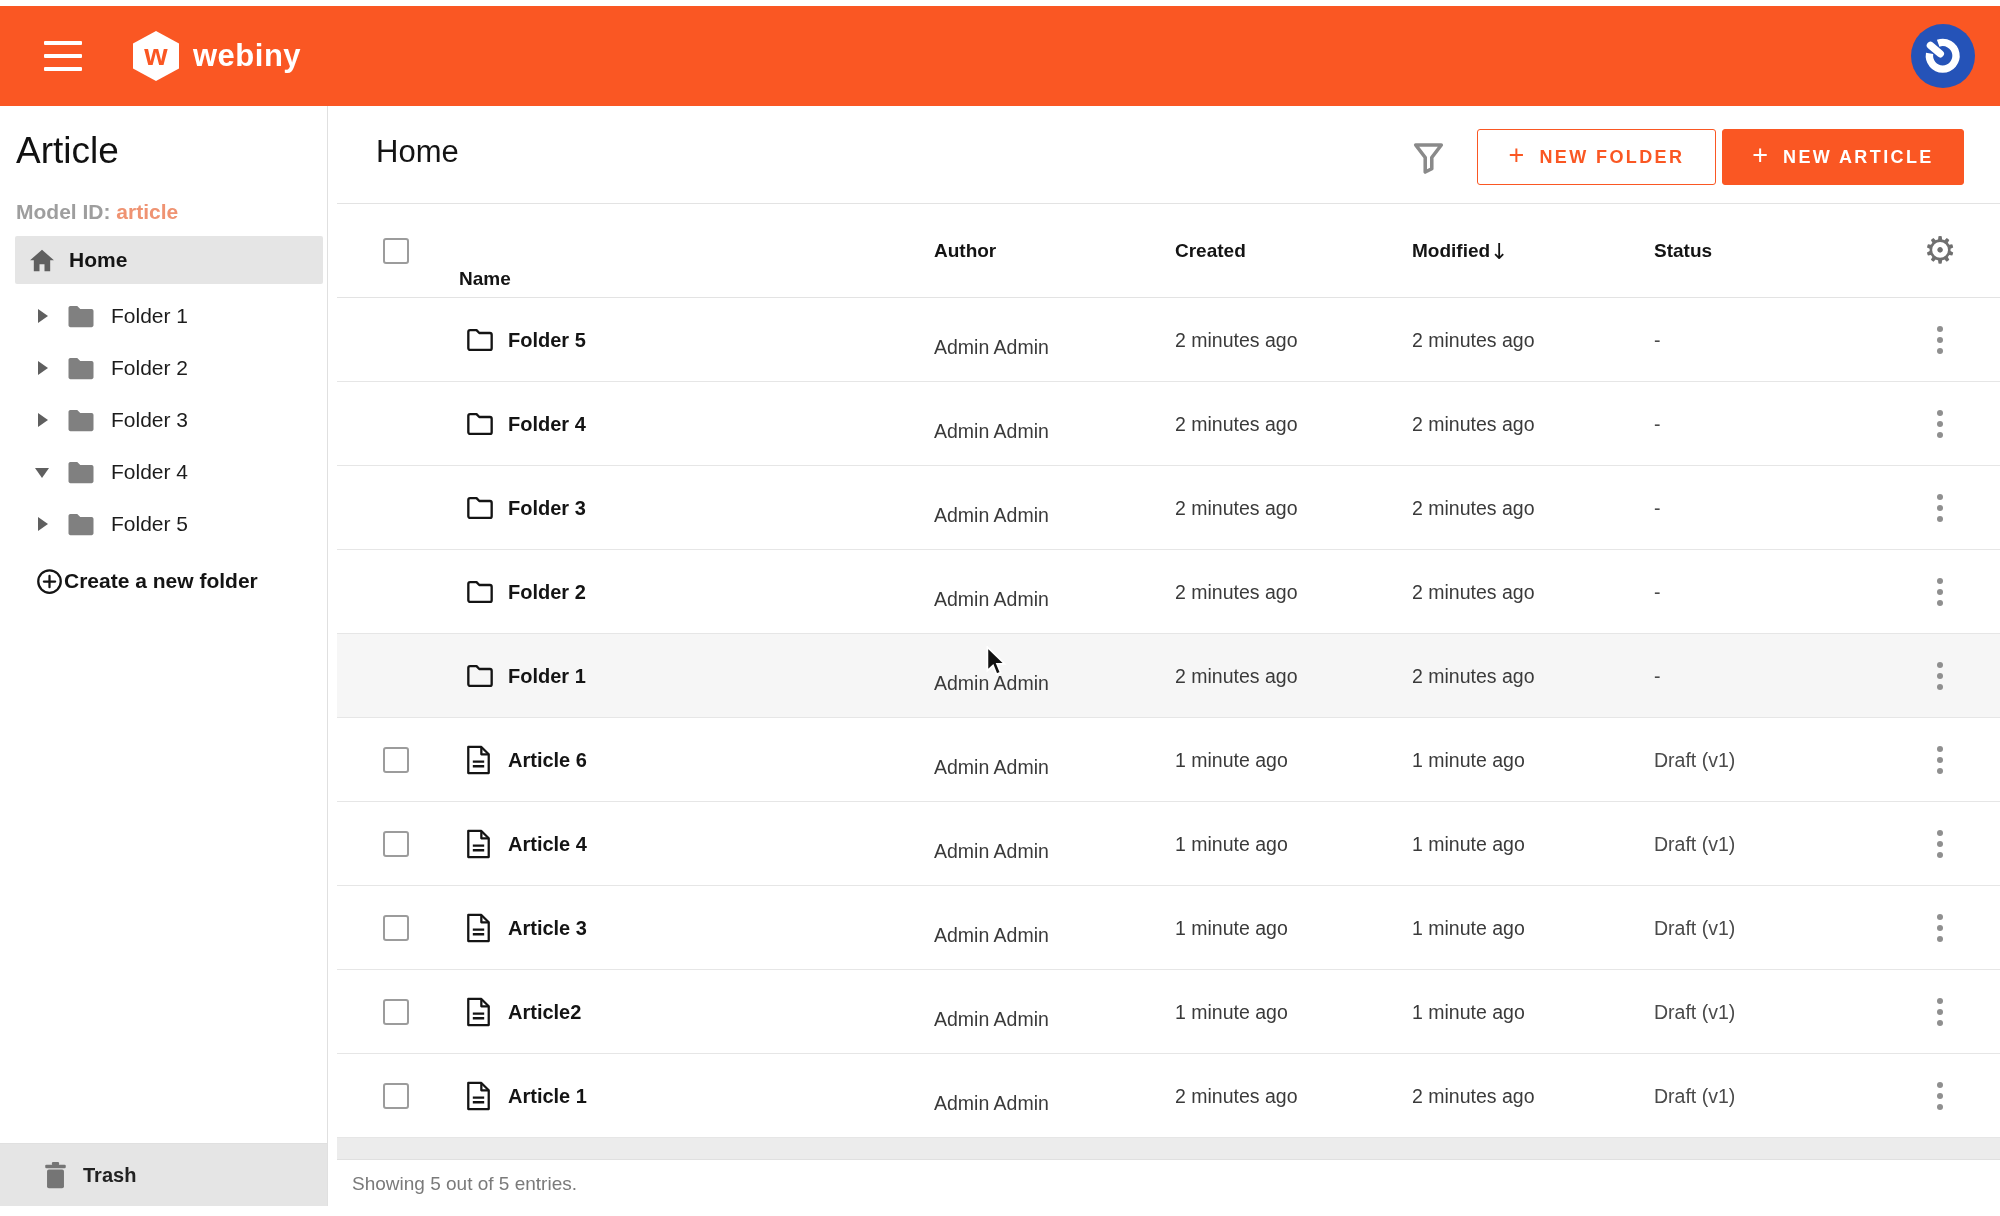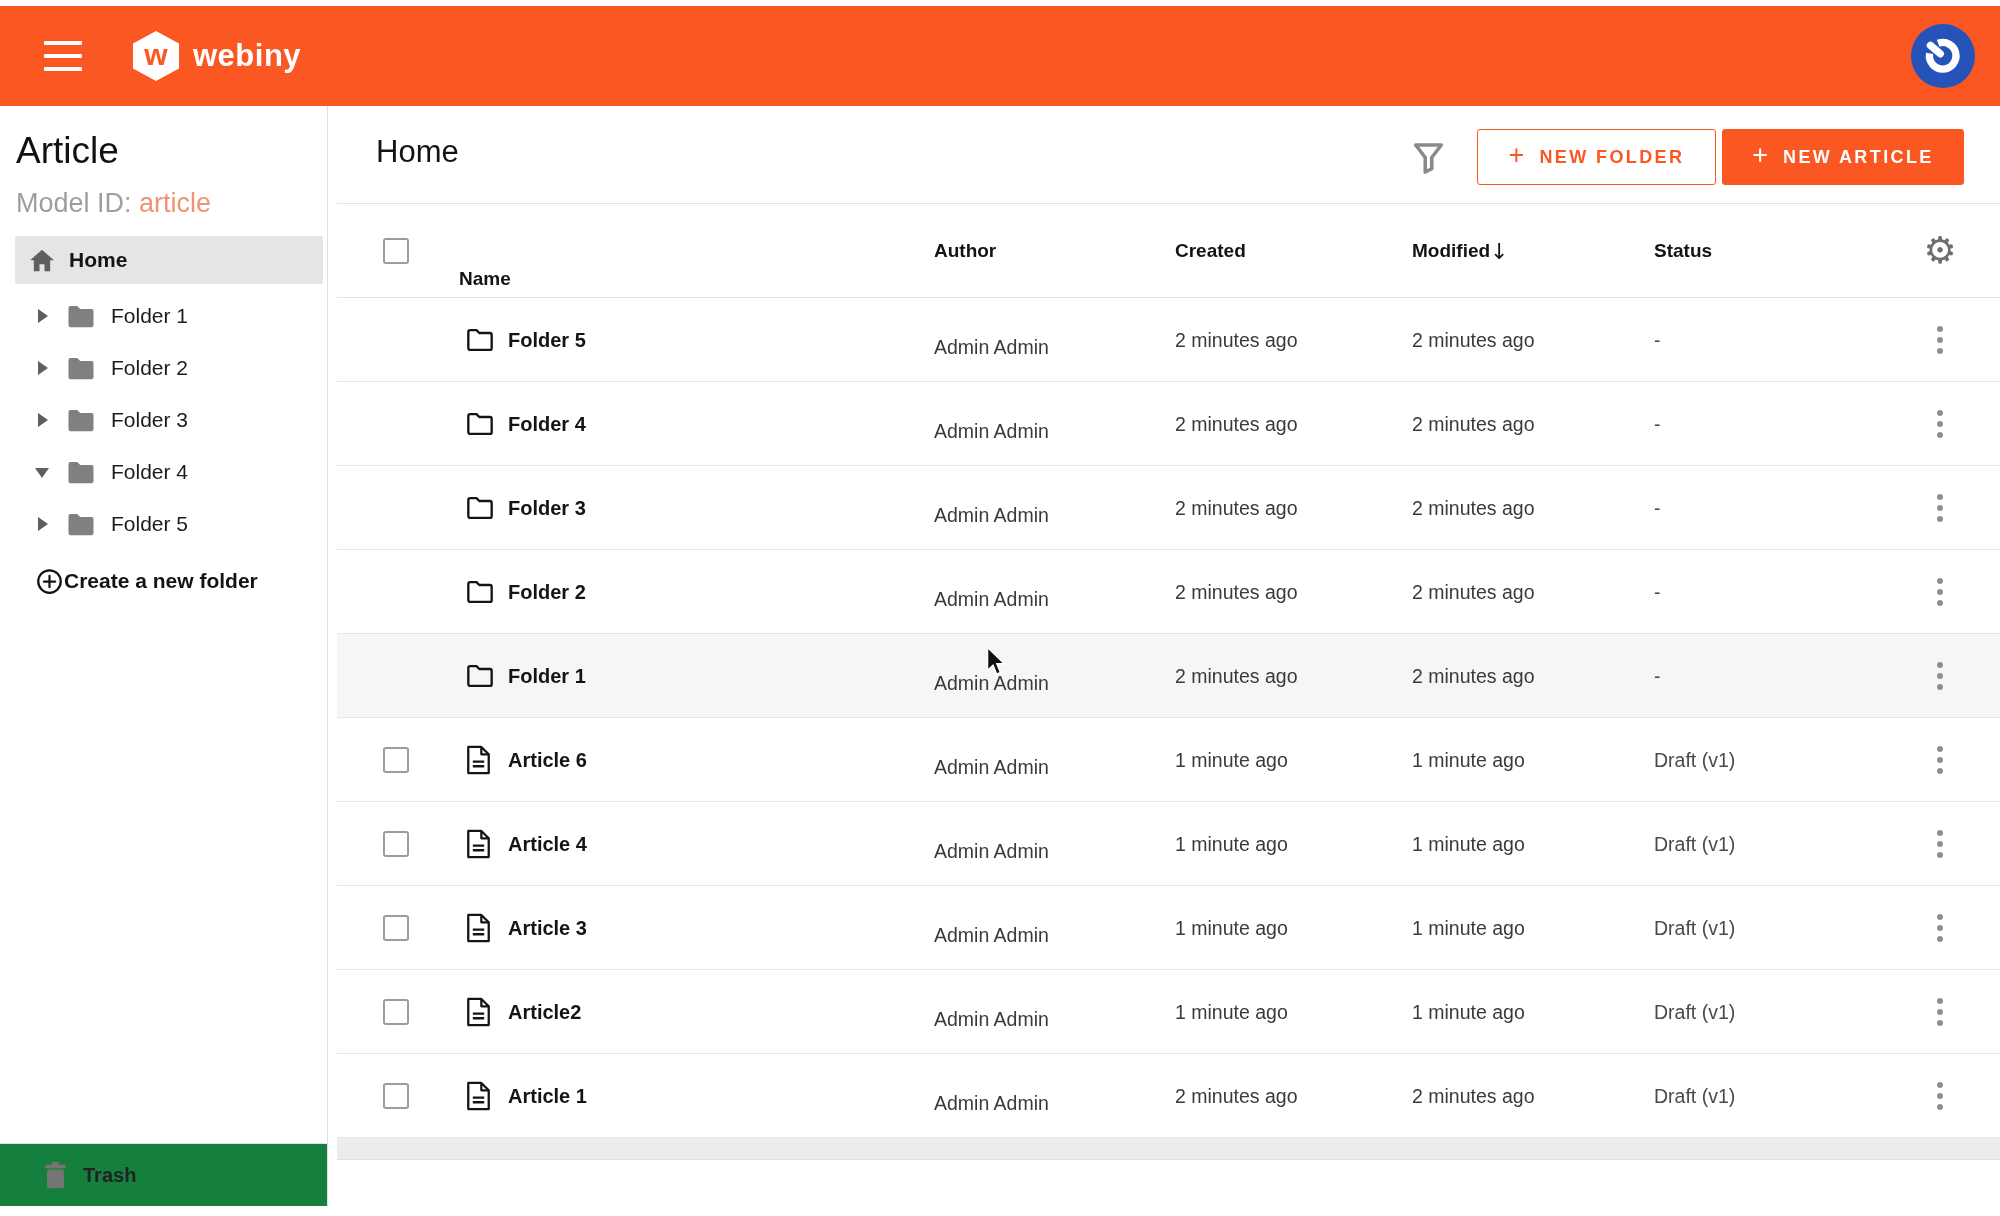--- a/index.html
+++ b/index.html
@@ -11,36 +11,36 @@
   .hamburger { margin-left:44px; width:40px; height:30px; display:flex; flex-direction:column; justify-content:space-between; background:none; border:none; cursor:pointer; }
   .hamburger span { display:block; width:38px; height:4px; background:#fff; border-radius:1px; }
   .logo-hex { margin-left:49px; width:46px; height:50px; background:#fff; clip-path:polygon(50% 0%,100% 25%,100% 75%,50% 100%,0% 75%,0% 25%); display:flex; align-items:center; justify-content:center; }
   .logo-hex span { color:#fa5723; font-size:30px; font-weight:700; line-height:1; margin-top:-2px; }
   .brand { margin-left:14px; color:#fff; font-size:31px; font-weight:700; letter-spacing:.5px; }
   .avatar { position:absolute; right:25px; top:18px; width:64px; height:64px; border-radius:50%; background:#2553b8; display:flex; align-items:center; justify-content:center; cursor:pointer; }
 
   
   .sidebar { position:absolute; left:0; top:106px; width:328px; height:1100px; background:#fff; border-right:1px solid #e0e0e0; }
   .sb-title { position:absolute; left:16px; top:24px; font-size:37px; font-weight:400; color:#111; }
-  .sb-model { position:absolute; left:16px; top:82px; font-size:27px; color:#9e9e9e; }
+  .sb-model { position:absolute; left:16px; top:94px; font-size:21px; color:#9e9e9e;font-weight:bold; }
   .sb-model .mid { color:#ef9372; }
   .sb-home { position:absolute; left:15px; top:130px; width:308px; height:48px; background:#e5e5e5; border-radius:2px; display:flex; align-items:center; cursor:pointer; }
   .sb-home .hicon { margin-left:13px; display:flex; }
   .sb-home .hlabel { margin-left:13px; font-size:21px; font-weight:700; color:#141414; }
   .sb-tree { position:absolute; left:0; top:184px; width:100%; }
   .tree-item { height:52px; display:flex; align-items:center; cursor:pointer; }
   .caret { margin-left:37px; width:12px; height:14px; position:relative; }
   .caret.right::before { content:""; position:absolute; left:1px; top:0; border-left:10px solid #5f5f5f; border-top:7px solid transparent; border-bottom:7px solid transparent; }
   .caret.down::before { content:""; position:absolute; left:-2px; top:3px; border-top:10px solid #5f5f5f; border-left:7px solid transparent; border-right:7px solid transparent; }
   .tree-item .ficon { margin-left:17px; display:flex; }
   .tree-item .flabel { margin-left:15px; font-size:21px; color:#1c1c1c; }
   .sb-create { position:absolute; left:0; top:452px; width:100%; height:46px; display:flex; align-items:center; cursor:pointer; }
   .sb-create .cicon { margin-left:36px; display:flex; }
   .sb-create .clabel { margin-left:1px; font-size:21px; font-weight:700; color:#141414; }
-  .sb-trash { position:absolute; left:0; top:1037px; width:100%; height:63px; border-top:1px solid #e0e0e0; display:flex; align-items:center; cursor:pointer; background:#15803d; }
+  .sb-trash { position:absolute; left:0; top:1037px; width:100%; height:63px; border-top:1px solid #e0e0e0; display:flex; align-items:center; cursor:pointer; background:#e5e5e5; }
   .sb-trash .ticon { margin-left:43px; display:flex; }
   .sb-trash .tlabel { margin-left:15px; font-size:20px; font-weight:700; color:#222; }
 
   
   .main { position:absolute; left:337px; top:106px; width:1663px; height:1100px; background:#fff; }
   .main-toolbar { position:absolute; left:0; top:0; width:100%; height:98px; border-bottom:1px solid #e3e3e3; }
   .page-title { position:absolute; left:39px; top:28px; font-size:31px; font-weight:400; color:#141414; }
   .searchbox { position:absolute; left:676px; top:23px; width:358px; height:56px; border:1px solid #c9c9c9; border-radius:2px; background:#fff; display:flex; align-items:center; }
   .searchbox .sicon { margin-left:15px; display:flex; }
   .searchbox input { flex:1; border:none; outline:none; margin-left:14px; margin-right:8px; font-family:inherit; font-size:19px; letter-spacing:1.2px; color:#444; background:transparent; }
@@ -419,20 +419,23 @@
             <i></i>
             <i></i>
             <i></i>
           </button>
       </div>
 
     </div>
 
     <div class="hscroll"></div>
 
+    <div class="main-footer">
+      <span class="summary">Showing 5 out of 5 entries.</span>
+    </div>
   </section>
 
   <div class="cursor">
     <svg width="26" height="32" viewBox="0 0 24 30">
         <path d="M3 1 L3 23 L8.3 18.2 L11.6 26.5 L15.4 24.9 L12 16.8 L19.2 16.8 Z" fill="#111" stroke="#fff" stroke-width="1.6"></path>
       </svg>
   </div>
 
 </div>
 

